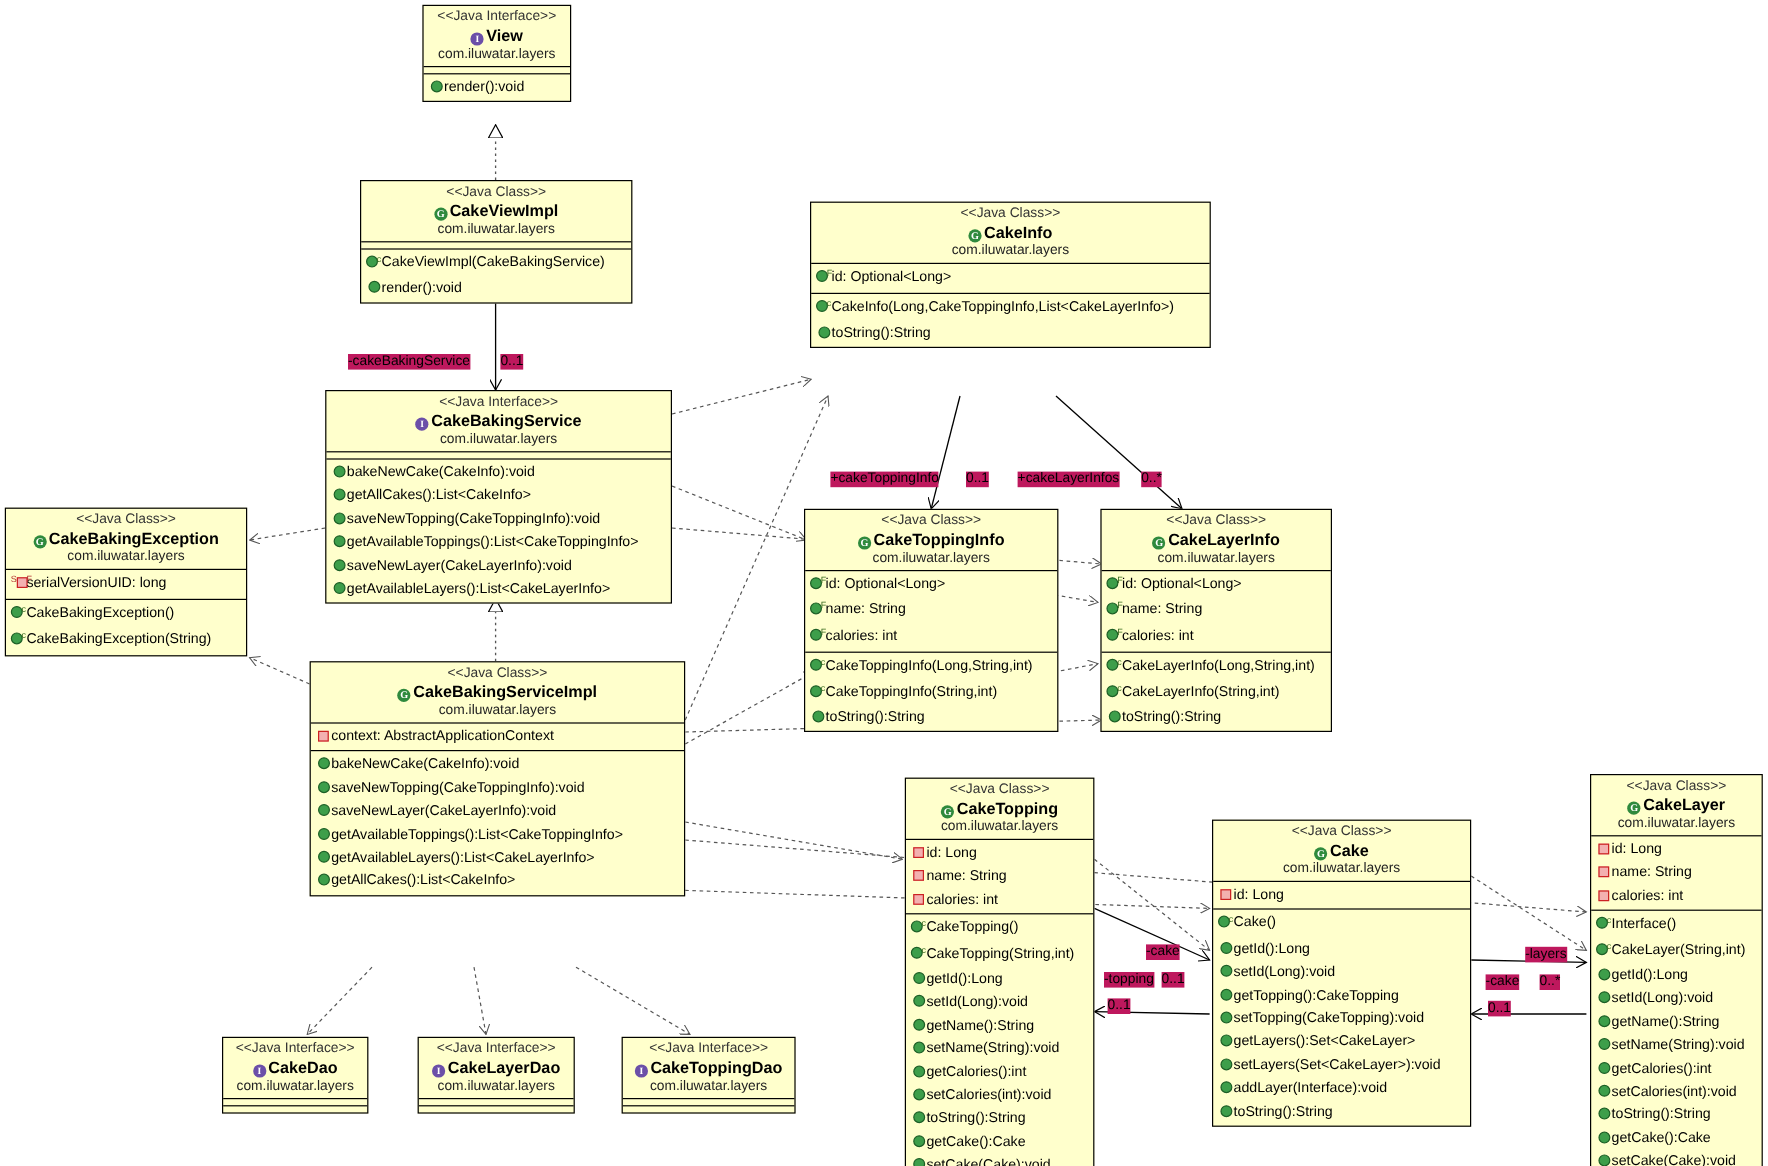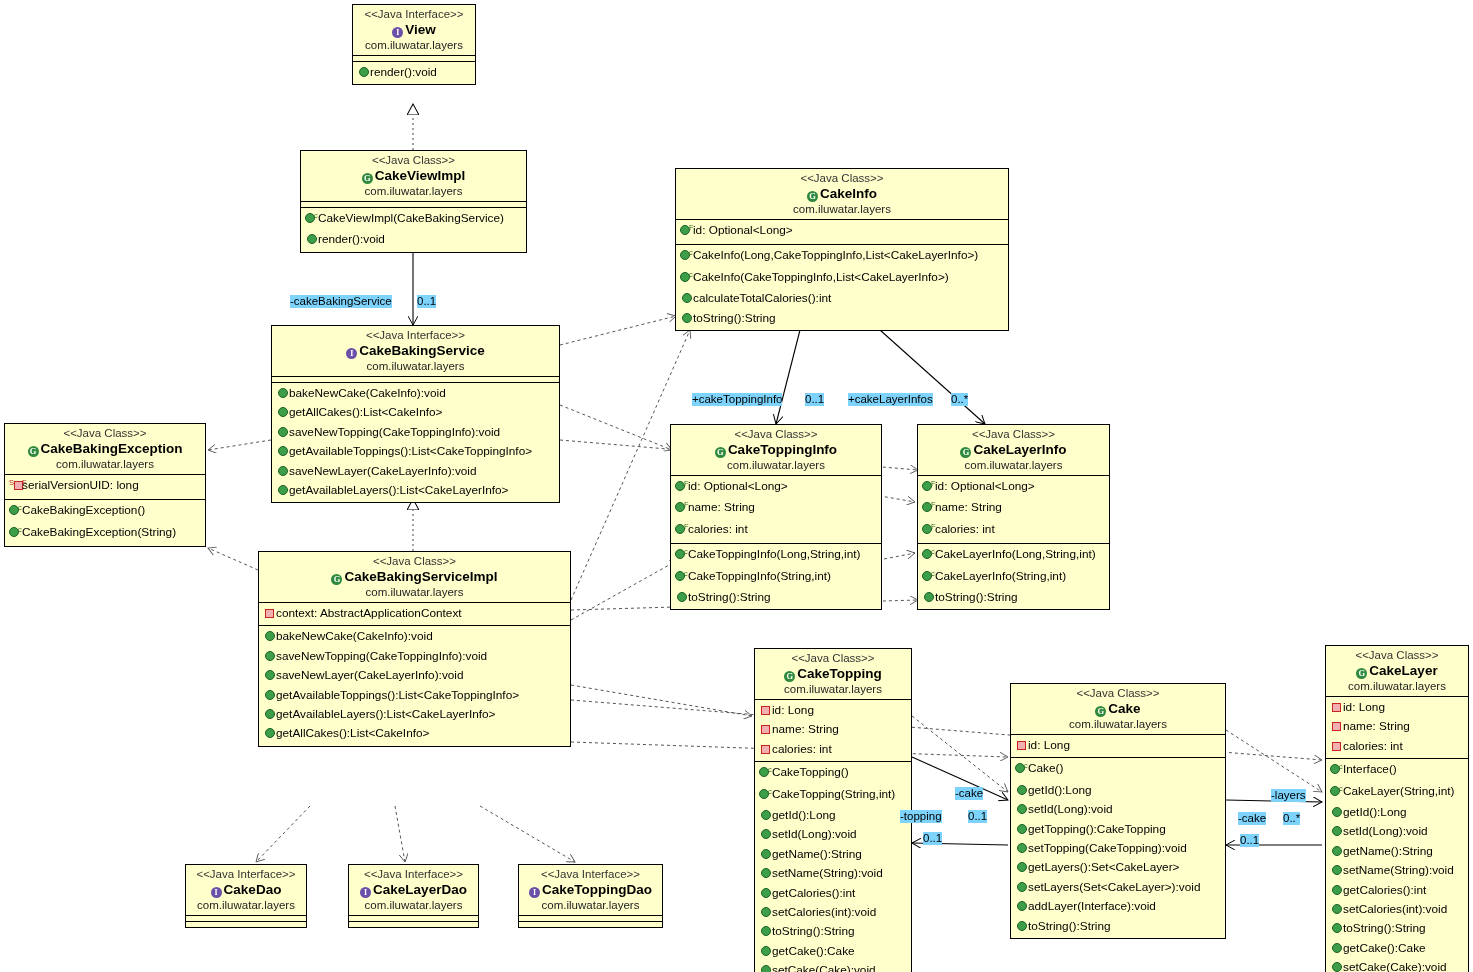--- a/index.html
+++ b/index.html
@@ -32,21 +32,21 @@
   .sup-r{font-size:7.5px;color:#b02a2a;position:relative;top:-5px;left:-1px;}
   .sup-s{font-size:7.5px;color:#b02a2a;position:relative;top:-5px;left:0px;}
   .iface-ic{display:inline-block;width:11px;height:11px;border-radius:50%;
             background:#6b4fa8;color:#fff;font-size:8px;font-weight:bold;
             line-height:11px;text-align:center;font-family:"Liberation Serif",serif;}
   .class-ic{display:inline-block;width:11px;height:11px;border-radius:50%;
             background:#2f8a3d;color:#fff;font-size:8.5px;font-weight:bold;
             line-height:11px;text-align:center;font-family:"Liberation Serif",serif;}
 
   .edge-lbl{position:absolute;font-size:11.5px;color:#000;white-space:nowrap;
-            background:#7dd3fc;z-index:6;line-height:13px;}
+            background:#be185d;z-index:6;line-height:13px;}
 </style>
 </head>
 <body>
 
 <div id="canvas">
 
   <svg class="edges" viewBox="0 0 1473 972">
     <defs>
       <marker id="hollowTri" viewBox="0 0 12 12" refX="11" refY="6" markerWidth="11" markerHeight="11" orient="auto">
         <path d="M 0 0 L 11 6 L 0 12 z" fill="#ffffff" stroke="#000" stroke-width="1"></path>
@@ -193,22 +193,20 @@
         <div class="hdr">
           <div class="stereo">&lt;&lt;Java Class&gt;&gt;</div>
           <div class="cname"><span class="ic class-ic"><span>G</span></span><span>CakeInfo</span></div>
           <div class="pkg">com.iluwatar.layers</div>
         </div>
         <div class="compart">
           <span class="row"><span class="ic"><span class="g-circ"></span><span class="sup">F</span></span><span>id: Optional&lt;Long&gt;</span></span>
         </div>
         <div class="compart">
           <span class="row"><span class="ic"><span class="g-circ"></span><span class="sup">c</span></span><span>CakeInfo(Long,CakeToppingInfo,List&lt;CakeLayerInfo&gt;)</span></span>
-          <span class="row"><span class="ic"><span class="g-circ"></span><span class="sup">c</span></span><span>CakeInfo(CakeToppingInfo,List&lt;CakeLayerInfo&gt;)</span></span>
-          <span class="row"><span class="ic"><span class="g-circ"></span></span><span>calculateTotalCalories():int</span></span>
           <span class="row"><span class="ic"><span class="g-circ"></span></span><span>toString():String</span></span>
         </div>
       </div>
       <div class="uml" style="left: 670px; top: 424px; width: 212px;">
         <div class="hdr">
           <div class="stereo">&lt;&lt;Java Class&gt;&gt;</div>
           <div class="cname"><span class="ic class-ic"><span>G</span></span><span>CakeToppingInfo</span></div>
           <div class="pkg">com.iluwatar.layers</div>
         </div>
         <div class="compart">
@@ -339,21 +337,21 @@
       </div>
     </div>
   <div id="labels-layer">
       <div class="edge-lbl" style="left: 290px; top: 295px;">-cakeBakingService</div>
       <div class="edge-lbl" style="left: 417px; top: 295px;">0..1</div>
       <div class="edge-lbl" style="left: 692px; top: 393px;">+cakeToppingInfo</div>
       <div class="edge-lbl" style="left: 805px; top: 393px;">0..1</div>
       <div class="edge-lbl" style="left: 848px; top: 393px;">+cakeLayerInfos</div>
       <div class="edge-lbl" style="left: 951px; top: 393px;">0..*</div>
       <div class="edge-lbl" style="left: 955px; top: 787px;">-cake</div>
-      <div class="edge-lbl" style="left: 900px; top: 810px;">-topping</div>
+      <div class="edge-lbl" style="left: 920px; top: 810px;">-topping</div>
       <div class="edge-lbl" style="left: 968px; top: 810px;">0..1</div>
       <div class="edge-lbl" style="left: 923px; top: 832px;">0..1</div>
       <div class="edge-lbl" style="left: 1271px; top: 789px;">-layers</div>
       <div class="edge-lbl" style="left: 1238px; top: 812px;">-cake</div>
       <div class="edge-lbl" style="left: 1283px; top: 812px;">0..*</div>
       <div class="edge-lbl" style="left: 1240px; top: 834px;">0..1</div>
     </div>
 </div>
 
 </body></html>

